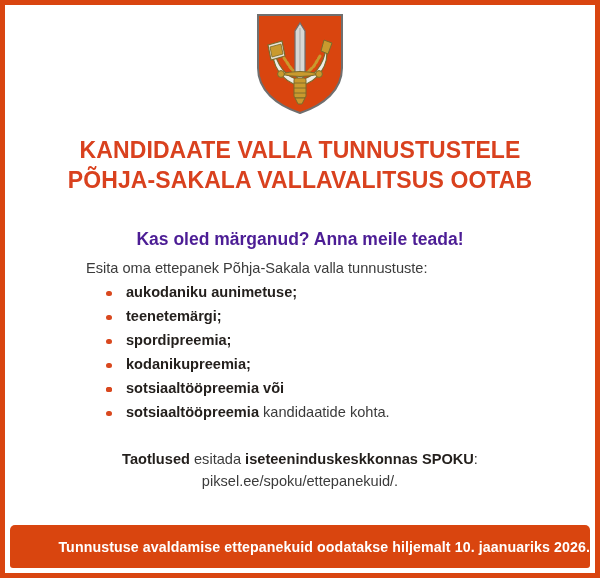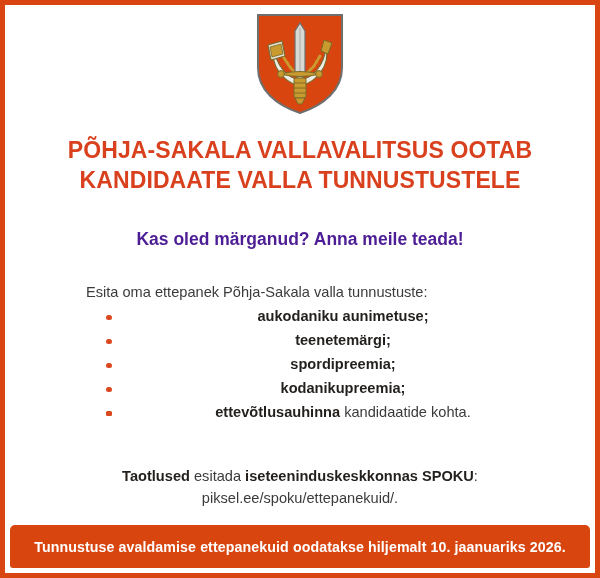--- a/index.html
+++ b/index.html
@@ -56,38 +56,37 @@
     width: 520px;
     text-align: center;
     color: #4c1d95;
     font-size: 17.5px;
     font-weight: bold;
     line-height: 22px;
   }
 
   
   .body-block {
-    margin-top: 33px;
+    margin-top: 9px;
     width: 520px;
     padding-left: 8px;
     box-sizing: border-box;
   }
   .intro {
     color: #3b3b3b;
     font-size: 14.6px;
     line-height: 19px;
     padding-left: 38px;
     margin-bottom: 4px;
   }
 
   .award-list {
     list-style: none;
     margin: 0;
     padding: 0;
-    text-align: center;
   }
   .award-item {
     position: relative;
     padding-left: 78px;
     font-size: 14.6px;
     line-height: 21.5px;
     color: #3b3b3b;
     margin-bottom: 2.5px;
   }
   .award-item .dot {
@@ -103,21 +102,21 @@
     font-weight: bold;
     color: #231f1c;
   }
   .award-item .rest {
     font-weight: normal;
     color: #3b3b3b;
   }
 
   
   .apply {
-    margin-top: 39px;
+    margin-top: 22px;
     width: 520px;
     text-align: center;
     color: #3b3b3b;
     font-size: 14.6px;
     line-height: 22px;
   }
   .apply .b { font-weight: bold; color: #231f1c; }
   .apply-url {
     display: block;
     color: #3b3b3b;
@@ -128,21 +127,21 @@
   .footer-band {
     position: absolute;
     left: 5px;
     right: 5px;
     bottom: 5px;
     height: 43px;
     background: #D9450F;
     border-radius: 5px 5px 3px 3px;
     display: flex;
     align-items: center;
-    justify-content: center;
+    justify-content: flex-end;
   }
   .footer-text {
     color: #ffffff;
     font-size: 14.2px;
     font-weight: bold;
     letter-spacing: 0.1px;
     text-align: center;
   }
 </style>
 </head>
@@ -174,22 +173,22 @@
       <rect x="40" y="66" width="12" height="20" rx="2" fill="#C99A2E" stroke="#7a6a2a" stroke-width="1"></rect>
       <line x1="40" y1="71" x2="52" y2="71" stroke="#7a6a2a" stroke-width="0.9"></line>
       <line x1="40" y1="76" x2="52" y2="76" stroke="#7a6a2a" stroke-width="0.9"></line>
       <line x1="40" y1="81" x2="52" y2="81" stroke="#7a6a2a" stroke-width="0.9"></line>
 
       <path d="M41 86 L51 86 L48 92 L44 92 Z" fill="#C99A2E" stroke="#7a6a2a" stroke-width="1"></path>
     </svg>
   </div>
 
   <h1 class="title">
+    <span class="title-line">KANDIDAATE VALLA TUNNUSTUSTELE</span>
     <span class="title-line">PÕHJA-SAKALA VALLAVALITSUS OOTAB</span>
-    <span class="title-line">KANDIDAATE VALLA TUNNUSTUSTELE</span>
   </h1>
 
   <div class="subtitle">Kas oled märganud? Anna meile teada!</div>
 
   <div class="body-block">
     <div class="intro">Esita oma ettepanek Põhja-Sakala valla tunnustuste:</div>
 
     <ul class="award-list">
       <li class="award-item">
         <span class="dot"></span>
@@ -206,25 +205,25 @@
       <li class="award-item">
         <span class="dot"></span>
         <span class="strong">kodanikupreemia;</span><span class="rest"></span>
       </li>
       <li class="award-item">
         <span class="dot"></span>
         <span class="rest"></span>
       </li>
       <li class="award-item">
         <span class="dot"></span>
-        <span class="rest"></span>
-      </li>
-      <li class="award-item">
-        <span class="dot"></span>
-        <span class="strong">ettevõtlusauhinna</span><span class="rest"> kandidaatide kohta.</span>
+        <span class="strong">sotsiaaltööpreemia või</span><span class="rest"></span>
+      </li>
+      <li class="award-item">
+        <span class="dot"></span>
+        <span class="strong">sotsiaaltööpreemia</span><span class="rest"> kandidaatide kohta.</span>
       </li>
     </ul>
   </div>
 
   <div class="apply">
     <span class="b">Taotlused</span><span> esitada </span><span class="b">iseteeninduskeskkonnas SPOKU</span><span>:</span>
     <span class="apply-url">piksel.ee/spoku/ettepanekuid/.</span>
   </div>
 
   <div class="footer-band">

